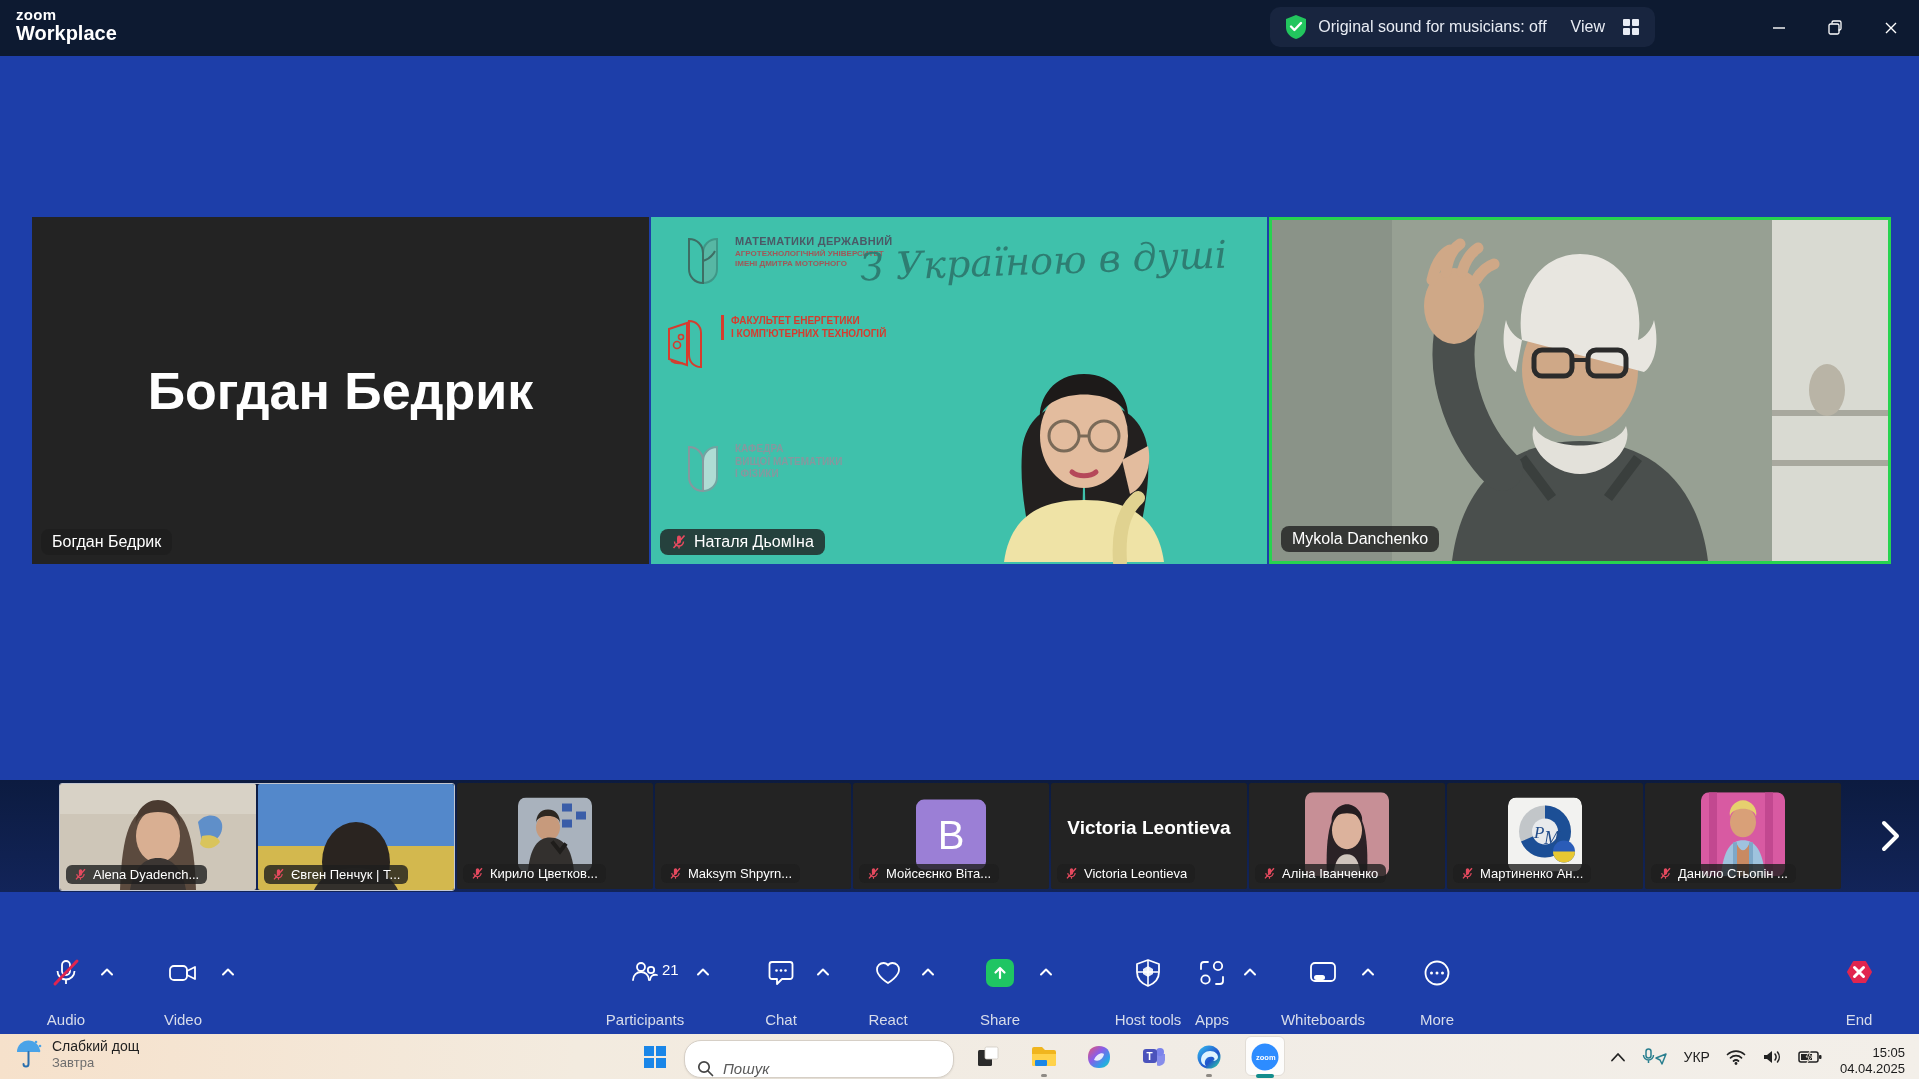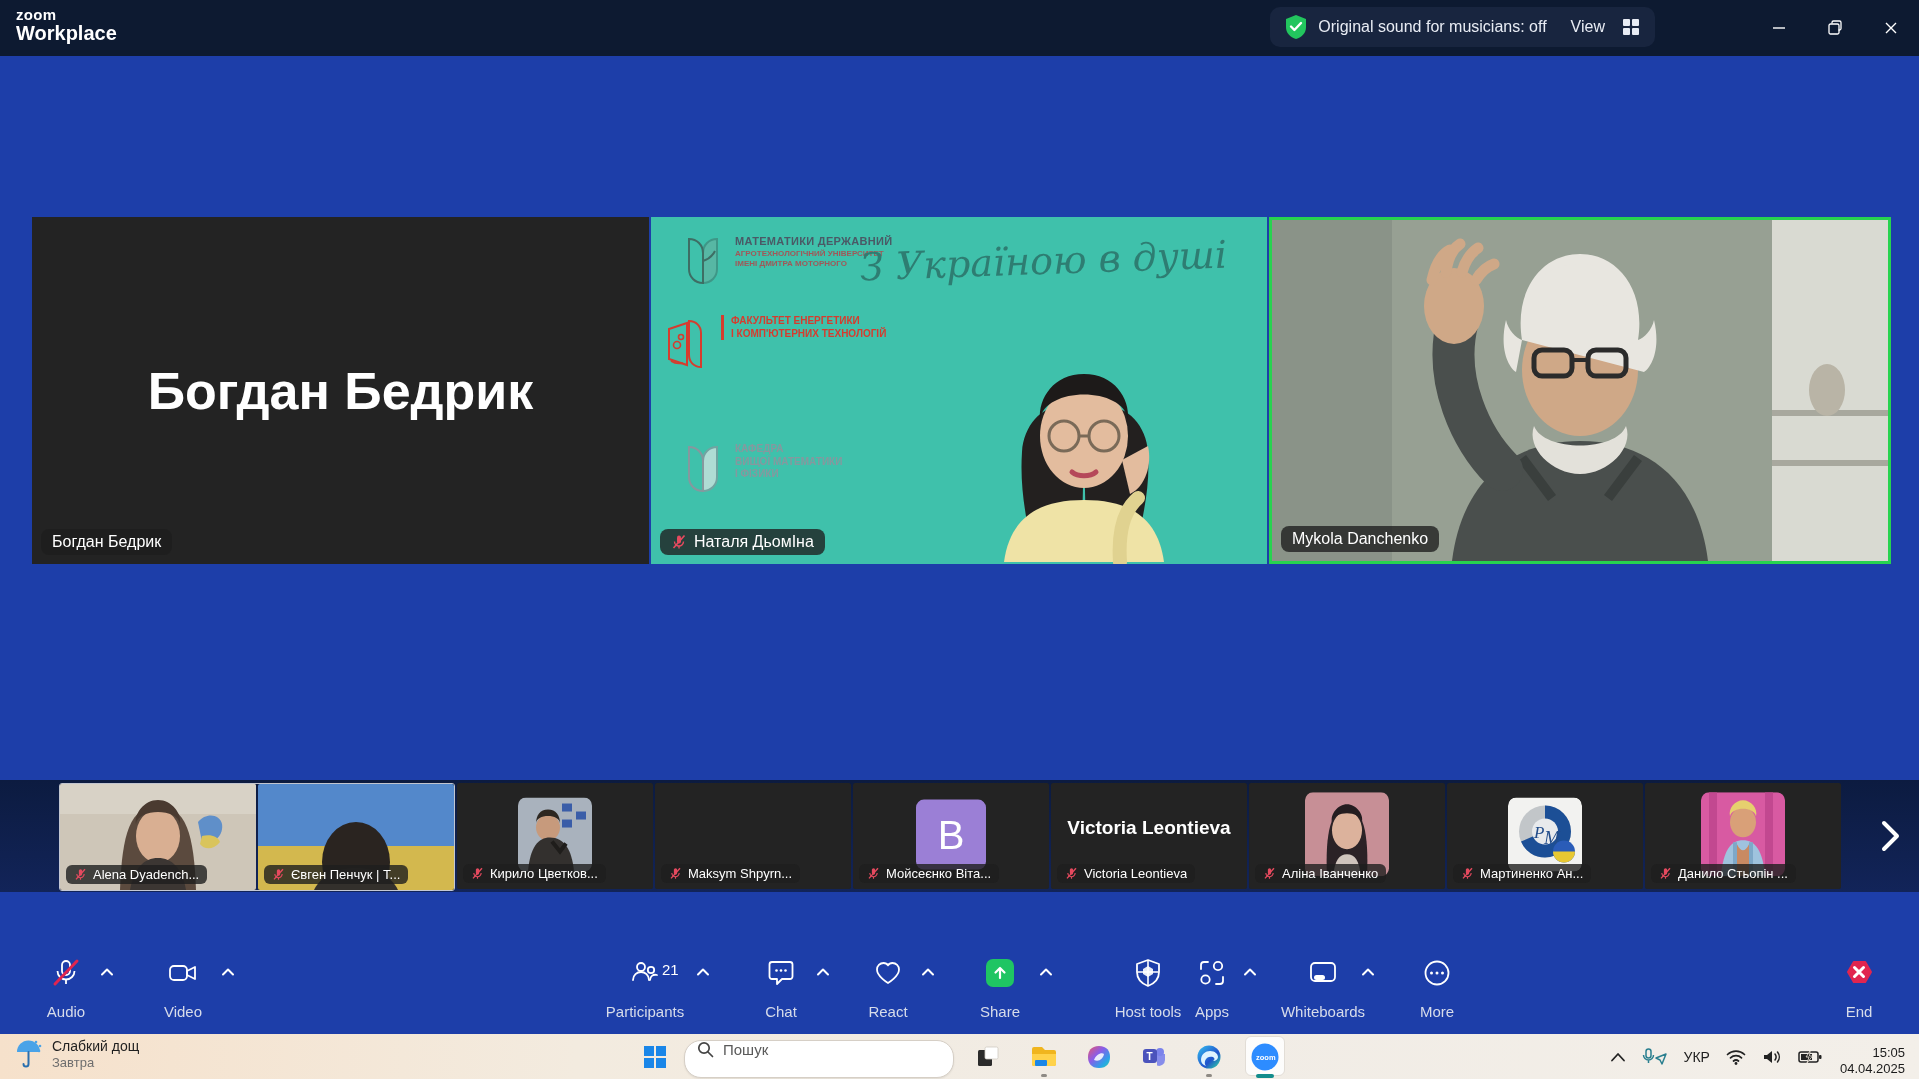--- a/index.html
+++ b/index.html
@@ -54,32 +54,32 @@
   .thumb-pill .mic-red { width:13px; height:13px; }
   .thumb-pill span { overflow:hidden; text-overflow:ellipsis; }
   .center-name { position:absolute; left:0; right:0; top:34px; text-align:center; color:#fff; font-size:19px; font-weight:bold; }
   .sq-avatar { position:absolute; left:50%; top:50%; transform:translate(-50%,-52%); border-radius:8px; overflow:hidden; }
   .strip-next { position:absolute; right:12px; top:34px; width:34px; height:44px; display:flex; align-items:center; justify-content:center; }
 
   
   .toolbar { position:absolute; left:0; top:943px; width:1919px; height:91px; }
   .tbtn { position:absolute; top:14px; display:flex; flex-direction:column; align-items:center; width:120px; transform:translateX(-50%); }
   .tbtn .ic { height:32px; display:flex; align-items:center; justify-content:center; }
-  .tbtn .lbl { margin-top:14px; color:#d7dcea; font-size:15px; white-space:nowrap; }
+  .tbtn .lbl { margin-top:22px; color:#d7dcea; font-size:15px; white-space:nowrap; }
   .chev { position:absolute; top:24px; width:14px; height:10px; transform:translateX(-50%); }
   .count { position:absolute; color:#fff; font-size:15px; top:18px; }
   .share-ic { width:28px; height:28px; background:#1fc563; border-radius:7px; display:flex; align-items:center; justify-content:center; }
 
   
   .taskbar { position:absolute; left:0; top:1034px; width:1919px; height:45px; background:linear-gradient(90deg,#f6e1cb 0%,#f3ebdf 30%,#f1ece5 60%,#f3efe9 100%); }
   .weather { position:absolute; left:14px; top:4px; display:flex; gap:8px; align-items:flex-end; }
   .weather .wt1 { color:#1f1f1f; font-size:14px; }
   .weather .wt2 { color:#6e6e6e; font-size:13px; margin-top:1px; }
   .tb-ic { position:absolute; top:7px; width:32px; height:32px; display:flex; align-items:center; justify-content:center; transform:translateX(-50%); }
-  .search-pill { position:absolute; left:684px; top:6px; width:270px; height:38px; background:#fff; border:1px solid #d6cfc6; border-radius:17px; display:flex; align-items:flex-start; padding:0 12px; gap:9px; box-shadow:0 1px 2px rgba(0,0,0,.08); }
+  .search-pill { position:absolute; left:684px; top:6px; width:270px; height:38px; background:#fff; border:1px solid #d6cfc6; border-radius:17px; display:flex; align-items:flex-end; padding:0 12px; gap:9px; box-shadow:0 1px 2px rgba(0,0,0,.08);font-style:italic; }
   .search-pill .ph { color:#5a5a5a; font-size:15px; }
   .run-dot { position:absolute; top:40px; width:6px; height:3px; border-radius:2px; background:#8e8a84; transform:translateX(-50%); }
   .zoom-active { position:absolute; left:1245px; top:2px; width:40px; height:40px; background:rgba(255,255,255,.85); border:1px solid #e2ddd6; border-radius:6px; }
   .zoom-bar { position:absolute; left:1265px; top:40px; width:18px; height:4px; border-radius:2px; background:#128c8c; transform:translateX(-50%); }
   .tray { position:absolute; right:0; top:0; height:45px; display:flex; align-items:center; }
   .tray-ic { margin:0 8px; display:flex; align-items:center; }
   .lang { color:#1f1f1f; font-size:14px; margin:0 8px; }
   .clock { text-align:right; color:#1b1b1b; font-size:13px; line-height:16px; margin:8px 14px 0 10px; }
 </style>
 </head>

